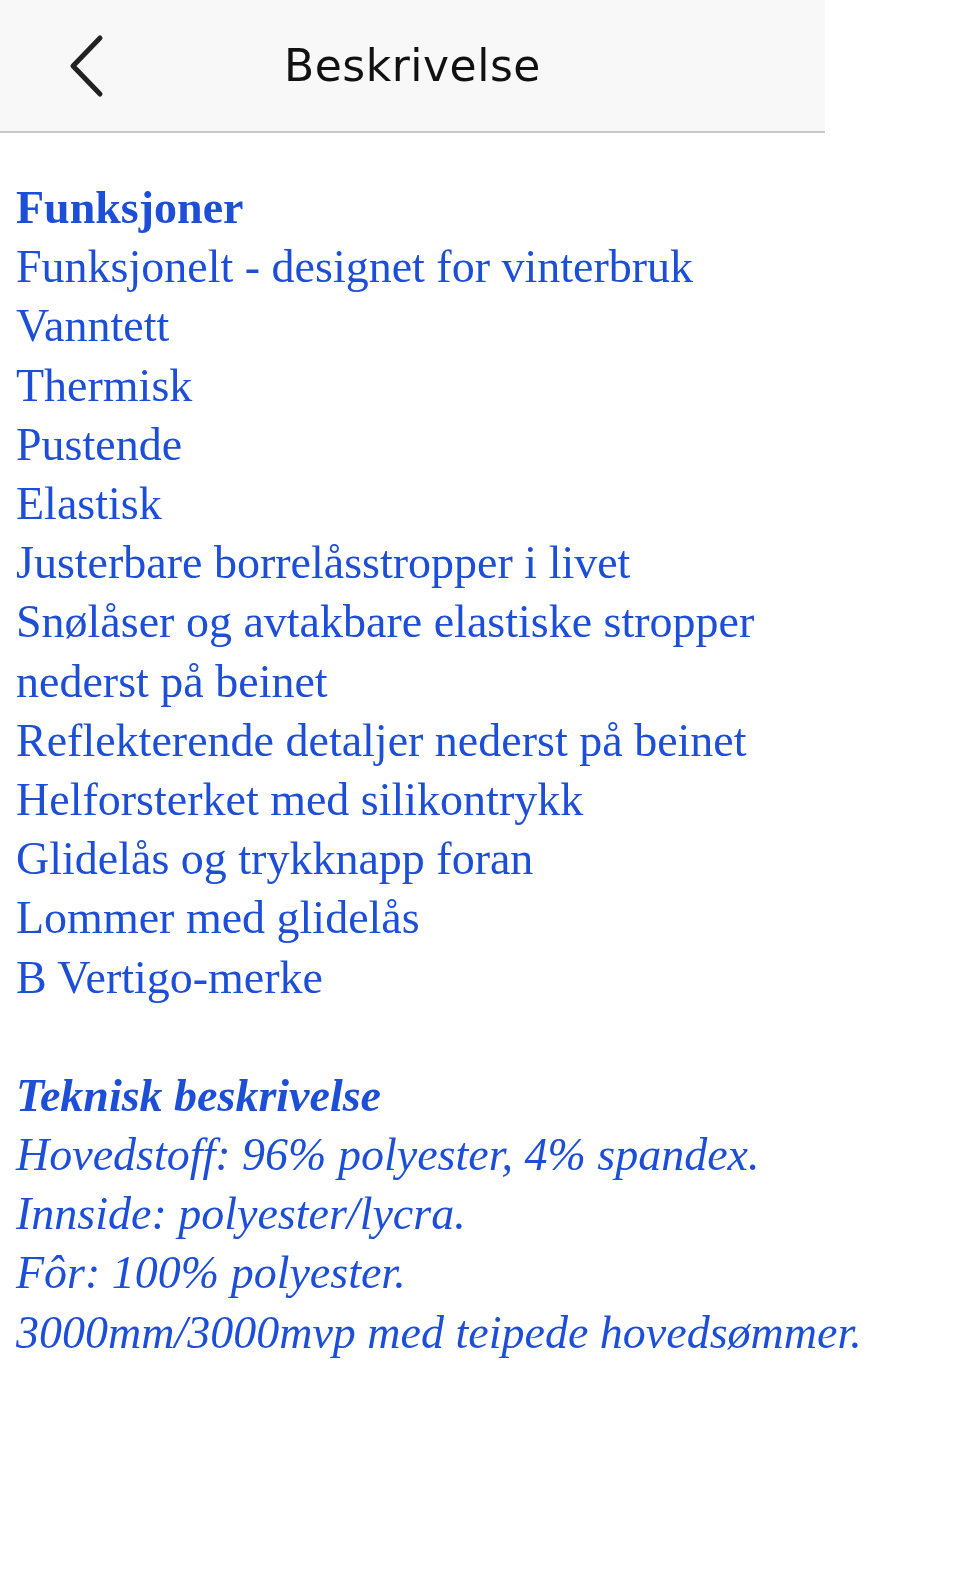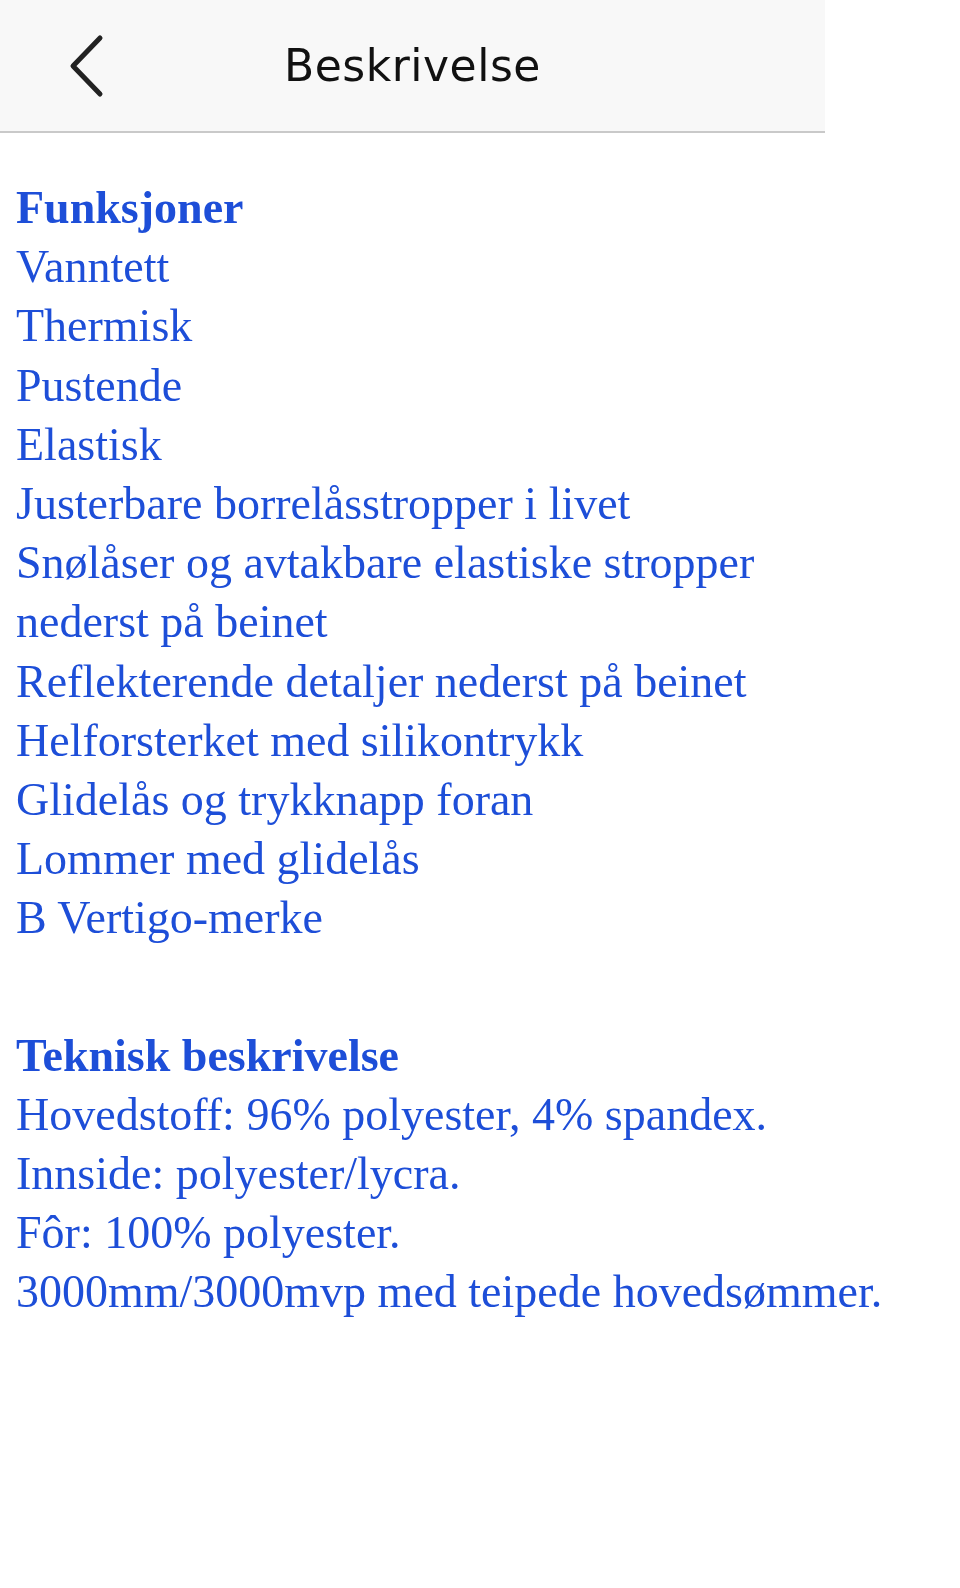--- a/index.html
+++ b/index.html
@@ -61,41 +61,43 @@
     .section-heading {
       font-weight: bold;
       font-size: 46px;
       margin: 0;
     }
     .line {
       margin: 0;
       white-space: nowrap;
     }
     .section + .section {
-      margin-top: 78px;
+      margin-top: 59px;
+      font-style: italic;
     }
   </style>
 </head>
 <body>
 
 <div class="nav-bar">
   <div class="back-button">
     <span>
       <svg width="40" height="64" viewBox="0 0 40 64">
         <polyline points="33,4 6,32 33,60" fill="none" stroke="#222222" stroke-width="5" stroke-linecap="round" stroke-linejoin="round"></polyline>
       </svg>
     </span>
   </div>
   <div class="nav-title">Beskrivelse</div>
 </div>
 
 <div class="content">
 
   <div class="section">
     <p class="section-heading">Funksjoner</p>
+    <p class="line">Funksjonelt - designet for vinterbruk</p>
     <p class="line">Vanntett</p>
     <p class="line">Thermisk</p>
     <p class="line">Pustende</p>
     <p class="line">Elastisk</p>
     <p class="line">Justerbare borrelåsstropper i livet</p>
     <p class="line">Snølåser og avtakbare elastiske stropper</p>
     <p class="line">nederst på beinet</p>
     <p class="line">Reflekterende detaljer nederst på beinet</p>
     <p class="line">Helforsterket med silikontrykk</p>
     <p class="line">Glidelås og trykknapp foran</p>

